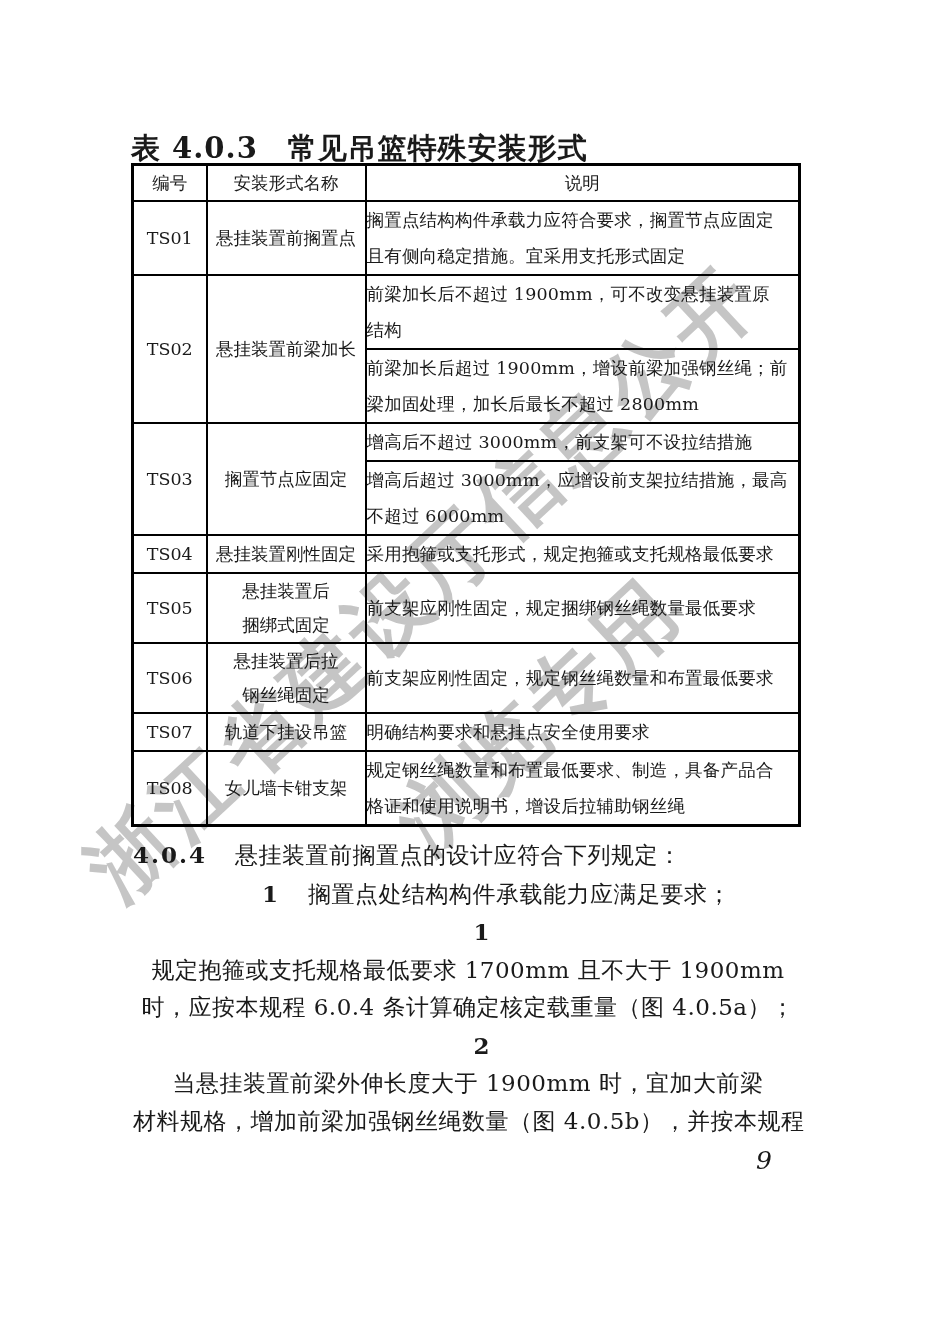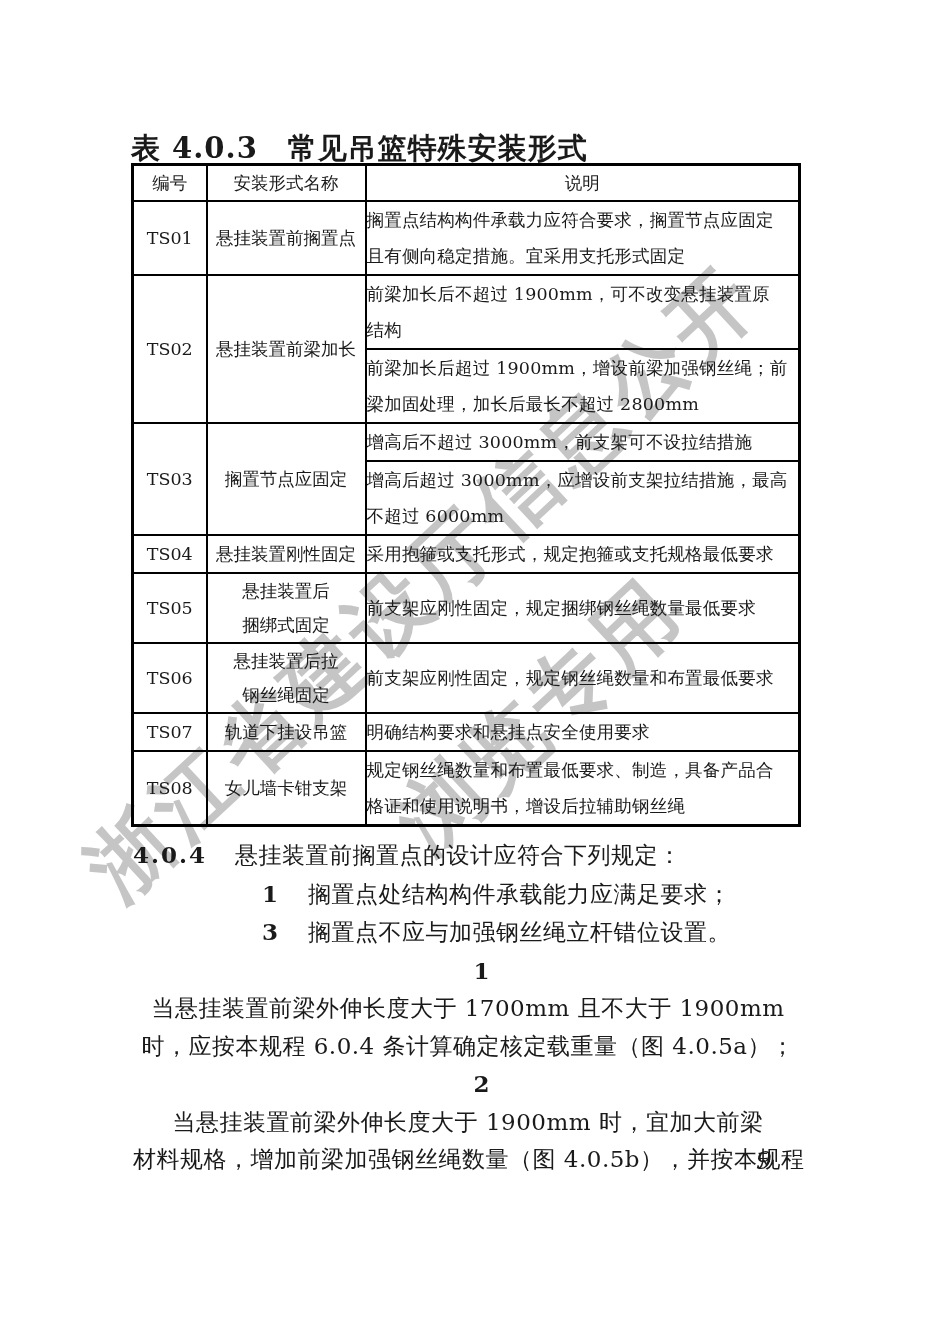--- a/index.html
+++ b/index.html
@@ -189,24 +189,21 @@
     </table>
 
     <div class="body-text">
       <p class="sec">
         <b class="num">4.0.4</b><span class="ptext">悬挂装置前搁置点的设计应符合下列规定：</span>
       </p>
       <p class="item">
         <b class="num">1</b><span class="ptext">搁置点处结构构件承载能力应满足要求；</span>
       </p>
       <p class="item">
-        <b class="num">3</b><span class="ptext">搁置点不应与加强钢丝绳立杆错位设置。</span>
-      </p>
-      <p class="item">
-        <b class="num">1</b><span class="ptext">当悬挂装置前梁外伸长度大于 1700mm 且不大于 1900mm
+        <b class="num">1</b><span class="ptext">规定抱箍或支托规格最低要求 1700mm 且不大于 1900mm
 时，应按本规程 6.0.4 条计算确定核定载重量（图 4.0.5a）；</span>
       </p>
       <p class="item">
         <b class="num">2</b><span class="ptext">当悬挂装置前梁外伸长度大于 1900mm 时，宜加大前梁
 材料规格，增加前梁加强钢丝绳数量（图 4.0.5b），并按本规程</span>
       </p>
     </div>
 
     <div class="page-number">9</div>
 

